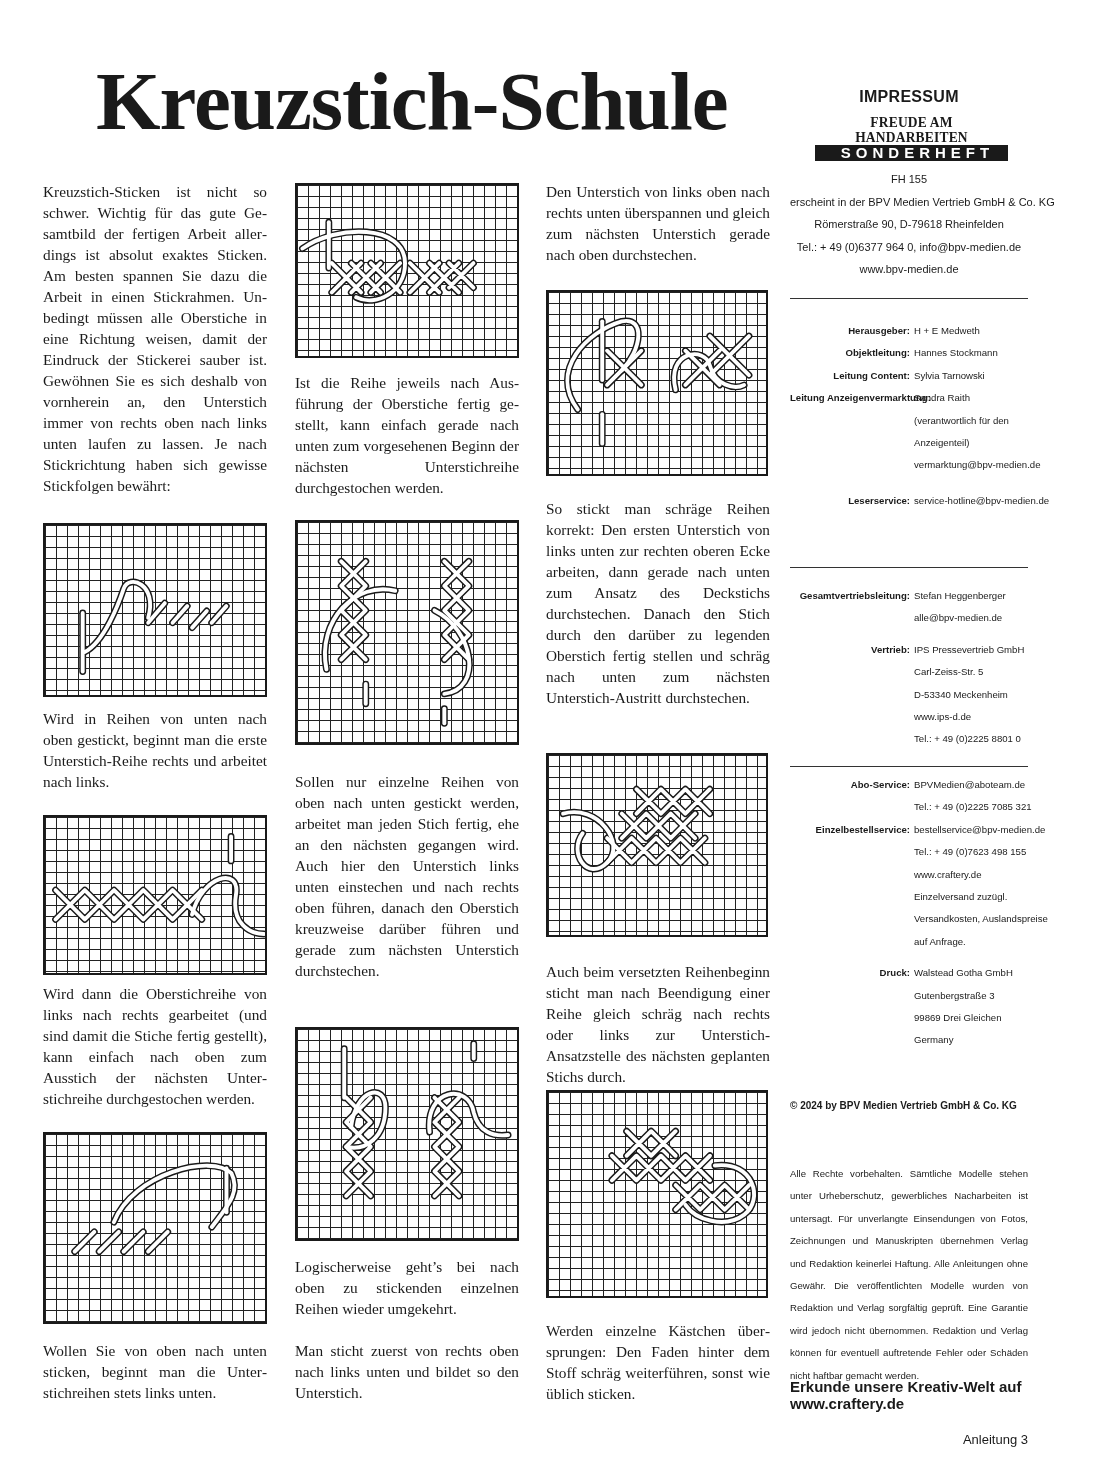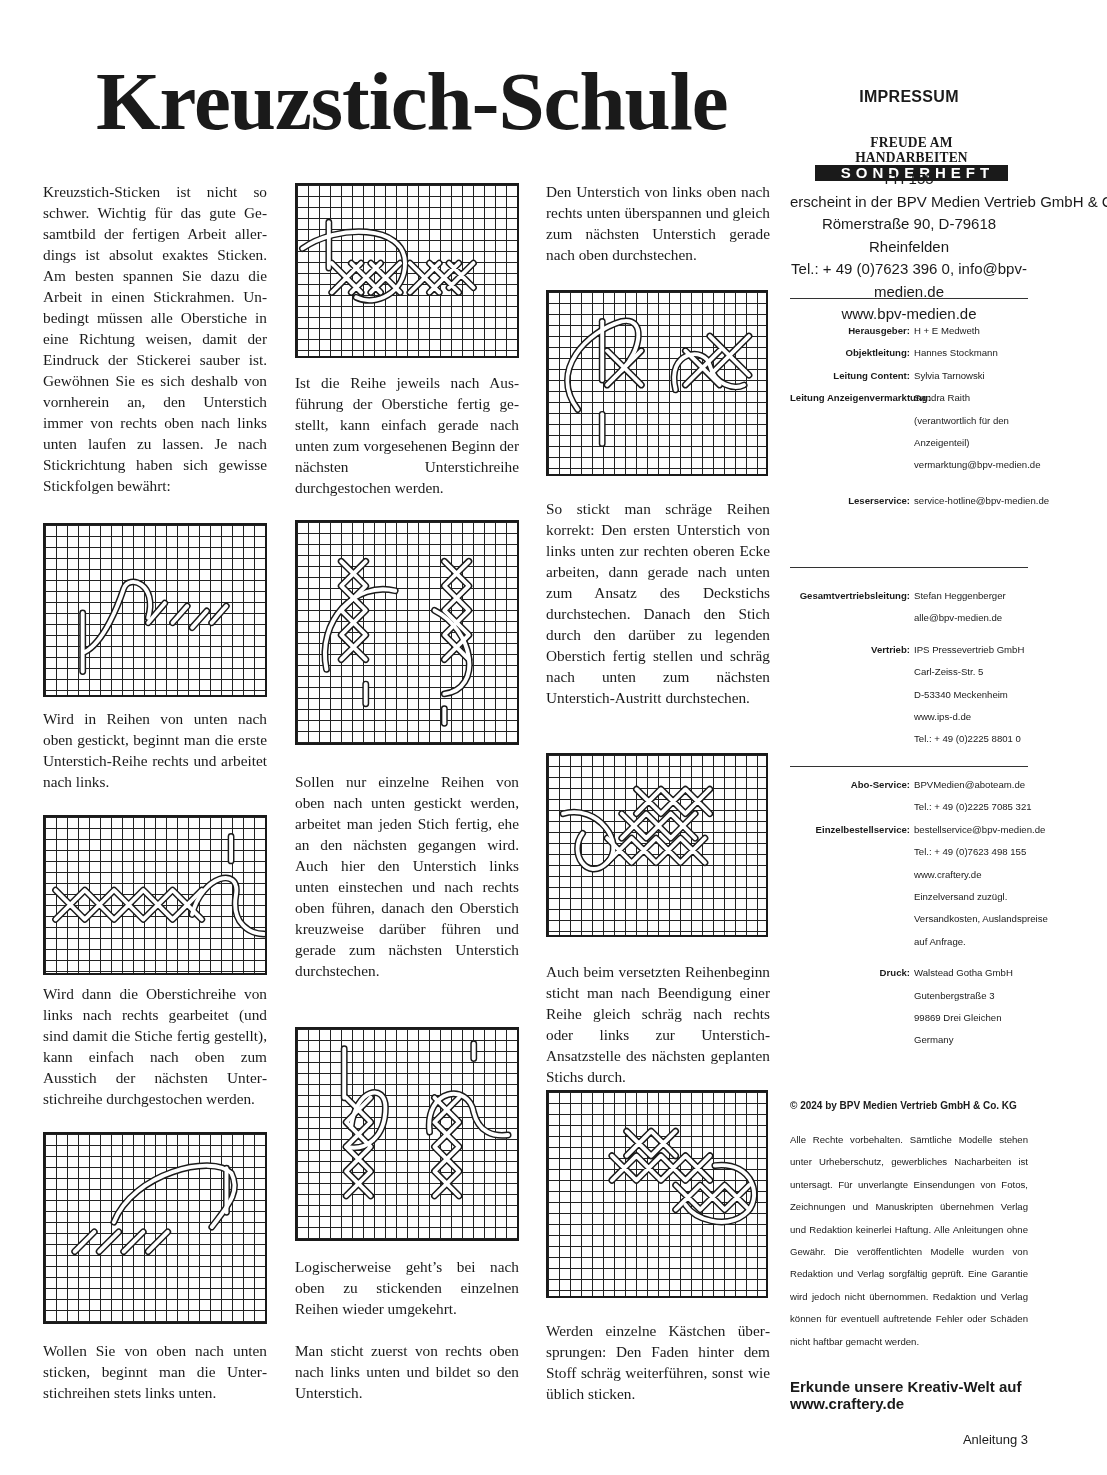--- a/index.html
+++ b/index.html
@@ -29,38 +29,38 @@
   }
   .fig svg { position: absolute; left: 0; top: 0; width: 100%; height: 100%; }
 
   
   .imp { position: absolute; left: 790px; width: 238px; font-family: "Liberation Sans", sans-serif; color: #1a1a1a; }
   .imp-head {
     position: absolute; left: 790px; width: 238px; top: 72px;
     text-align: center; font-family: "Liberation Sans", sans-serif;
     font-weight: bold; font-size: 16px; letter-spacing: 0.3px; margin-top: 16px;
   }
-  .logo { position: absolute; left: 815px; top: 116px; width: 193px; text-align: center; margin-top: 20px; }
+  .logo { position: absolute; left: 815px; top: 116px; width: 193px; text-align: center; }
   .logo-top {
     font-family: "Liberation Serif", serif; font-size: 13.5px; line-height: 14px;
     letter-spacing: 0.2px; color: #1a1a1a; font-weight: bold; transform: scaleY(1.05);
   }
   .logo-bot {
     background: #1a1a1a; color: #fff; font-family: "Liberation Sans", sans-serif;
     font-size: 15px; line-height: 16px; letter-spacing: 5px; font-weight: bold;
     padding: 0 0 0 12px; margin-top: 1px;
   }
-  .imp-center { text-align: center; font-size: 15px; line-height: 22.5px; top: 168px; }
+  .imp-center { text-align: center; font-size: 11px; line-height: 22.5px; top: 168px; }
   .rule { position: absolute; left: 790px; width: 238px; height: 0; border-top: 1px solid #333; }
   .kv { font-size: 9.6px; line-height: 22.4px; }
   .kv .row { display: flex; }
   .kv .k { width: 120px; text-align: right; font-weight: bold; padding-right: 4px; flex: 0 0 120px; white-space: nowrap; }
   .kv .v { flex: 1; white-space: nowrap; }
   .copy { font-size: 10px; font-weight: bold; top: 1100px; }
-  .legal { top: 1129px; font-size: 9.6px; line-height: 22.4px; text-align: justify; }
+  .legal { top: 1163px; font-size: 9.6px; line-height: 22.4px; text-align: justify; }
   .explore { top: 1378px; font-size: 15px; font-weight: bold; }
   .page-num { position: absolute; right: 79px; top: 1432px; font-family: "Liberation Sans", sans-serif; font-size: 13px; }
 </style>
 </head>
 <body>
 
 <h1 class="title">Kreuzstich-Schule</h1>
 
 <div class="col" style="left:43px; top:181px;">
   <p>Kreuzstich-Sticken ist nicht so schwer. Wichtig für das gute Ge­samtbild der fertigen Arbeit aller­dings ist absolut exaktes Sticken. Am besten spannen Sie dazu die Arbeit in einen Stickrahmen. Un­bedingt müssen alle Oberstiche in eine Richtung weisen, damit der Eindruck der Stickerei sauber ist. Gewöhnen Sie es sich deshalb von vornherein an, den Unter­stich immer von rechts oben nach links unten laufen zu lassen. Je nach Stickrichtung haben sich gewisse Stickfolgen bewährt:</p>
@@ -253,21 +253,21 @@
 
 <div class="imp-head">IMPRESSUM</div>
 <div class="logo">
   <div class="logo-top">FREUDE AM HANDARBEITEN</div>
   <div class="logo-bot">SONDERHEFT</div>
 </div>
 <div class="imp imp-center">
   <div>FH 155</div>
   <div style="white-space:nowrap;">erscheint in der BPV Medien Vertrieb GmbH &amp; Co. KG</div>
   <div>Römerstraße 90, D-79618 Rheinfelden</div>
-  <div>Tel.: + 49 (0)7623 396 0, info@bpv-medien.de</div>
+  <div>Tel.: + 49 (0)6377 964 0, info@bpv-medien.de</div>
   <div>www.bpv-medien.de</div>
 </div>
 <div class="rule" style="top:298px;"></div>
 
 <div class="imp kv" id="kv1" style="top:320px;">
     <div class="row">
       <span class="k">Herausgeber:</span>
       <span class="v">H + E Medweth</span>
     </div>
     <div class="row">

